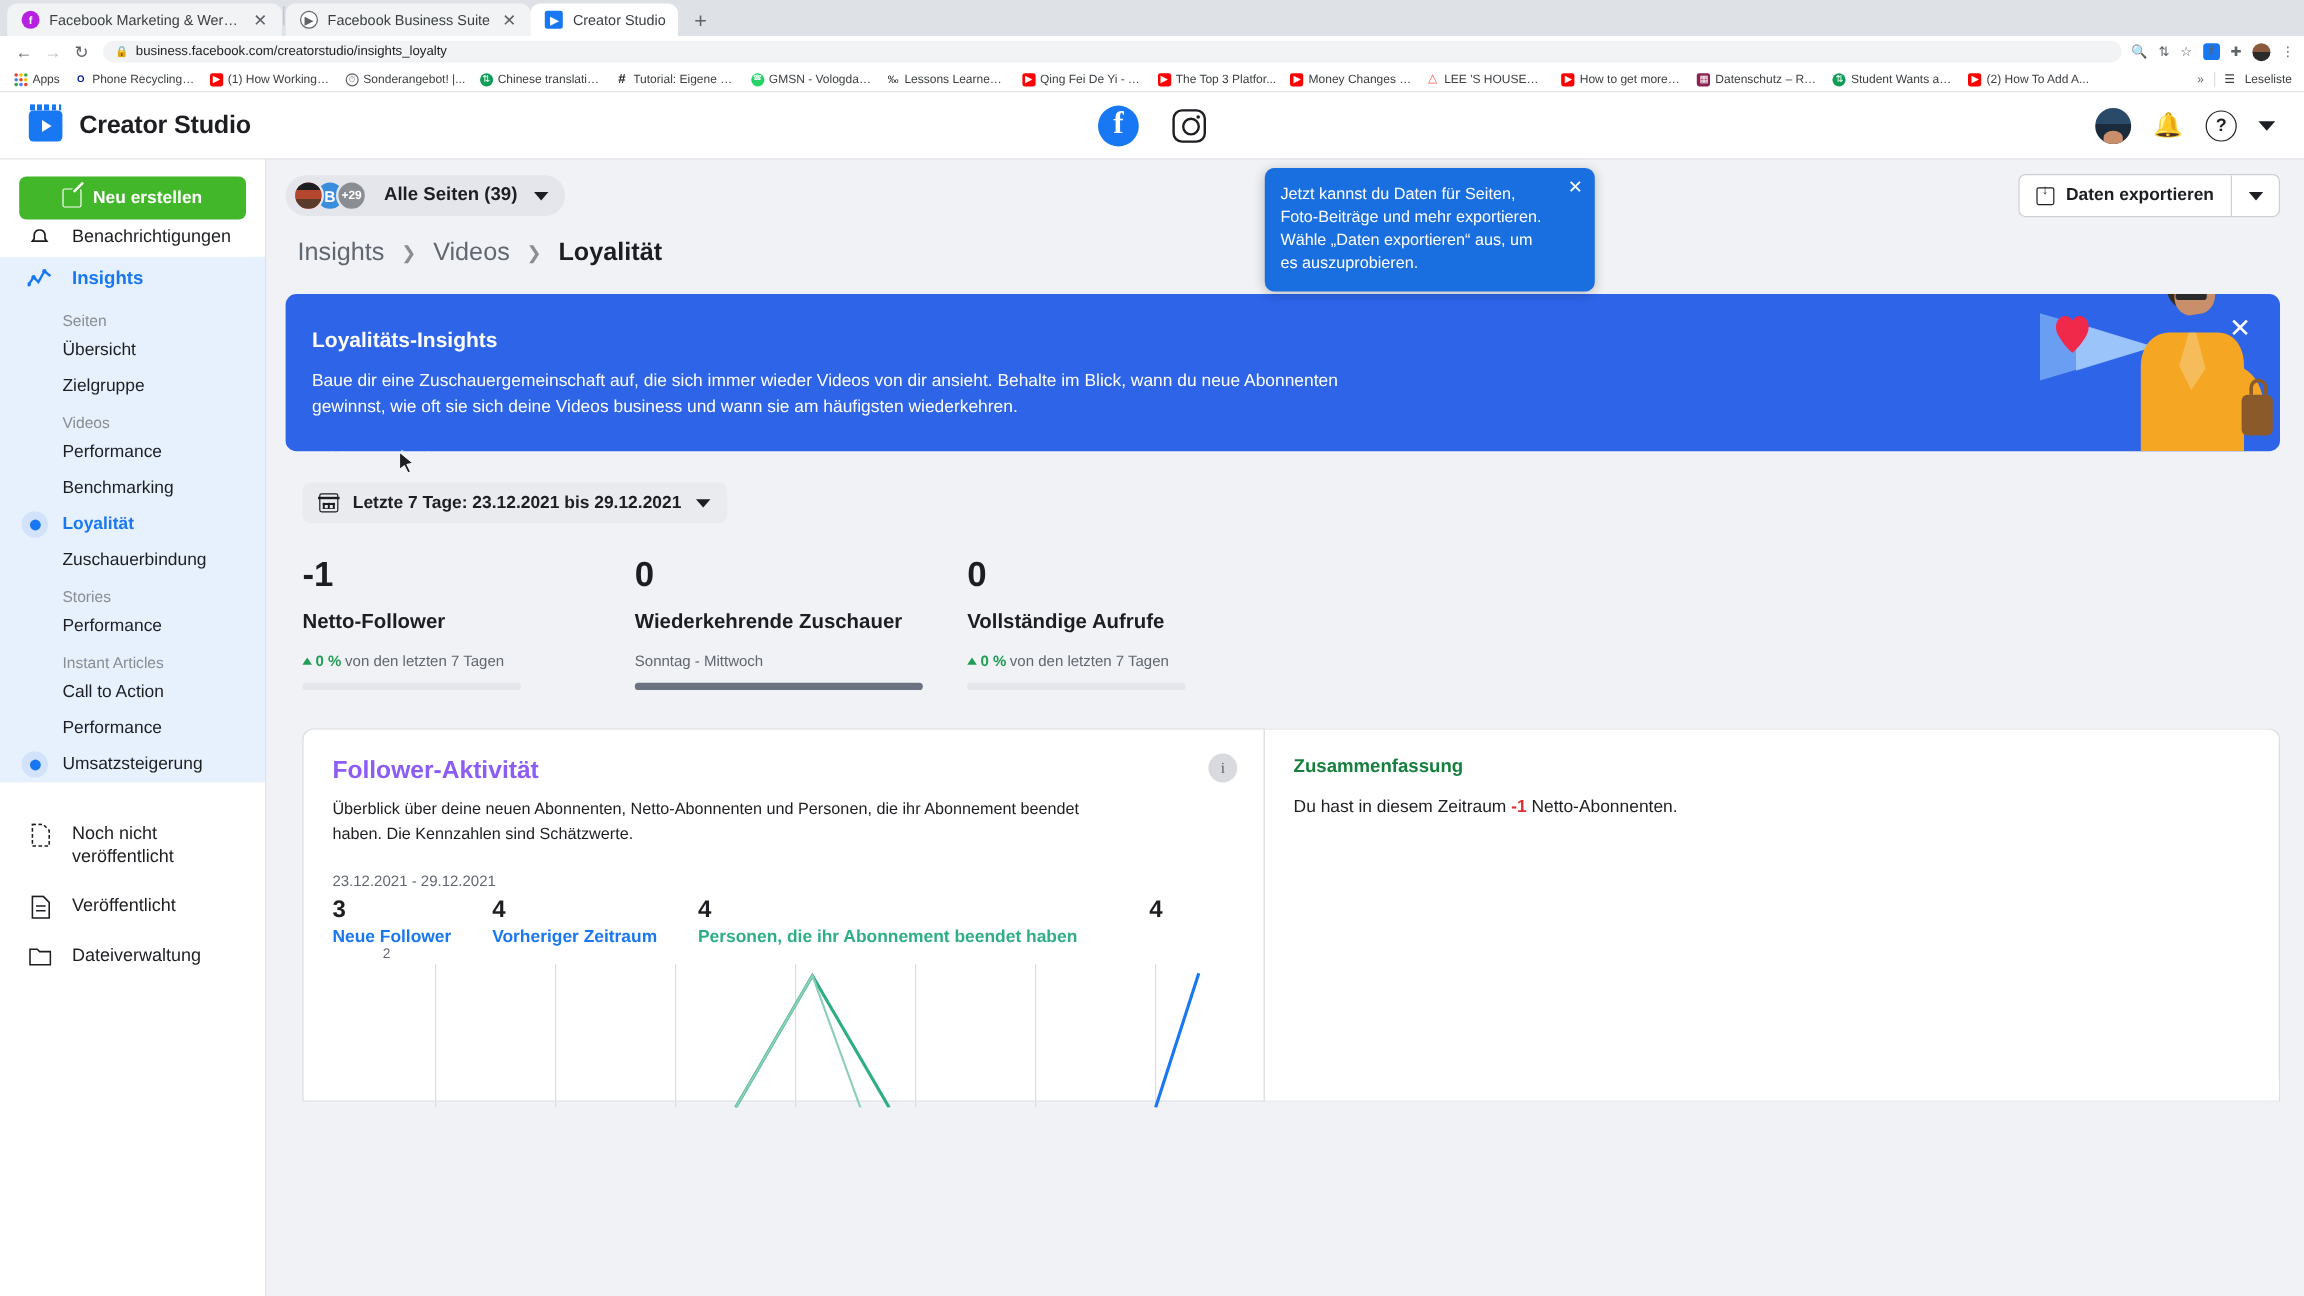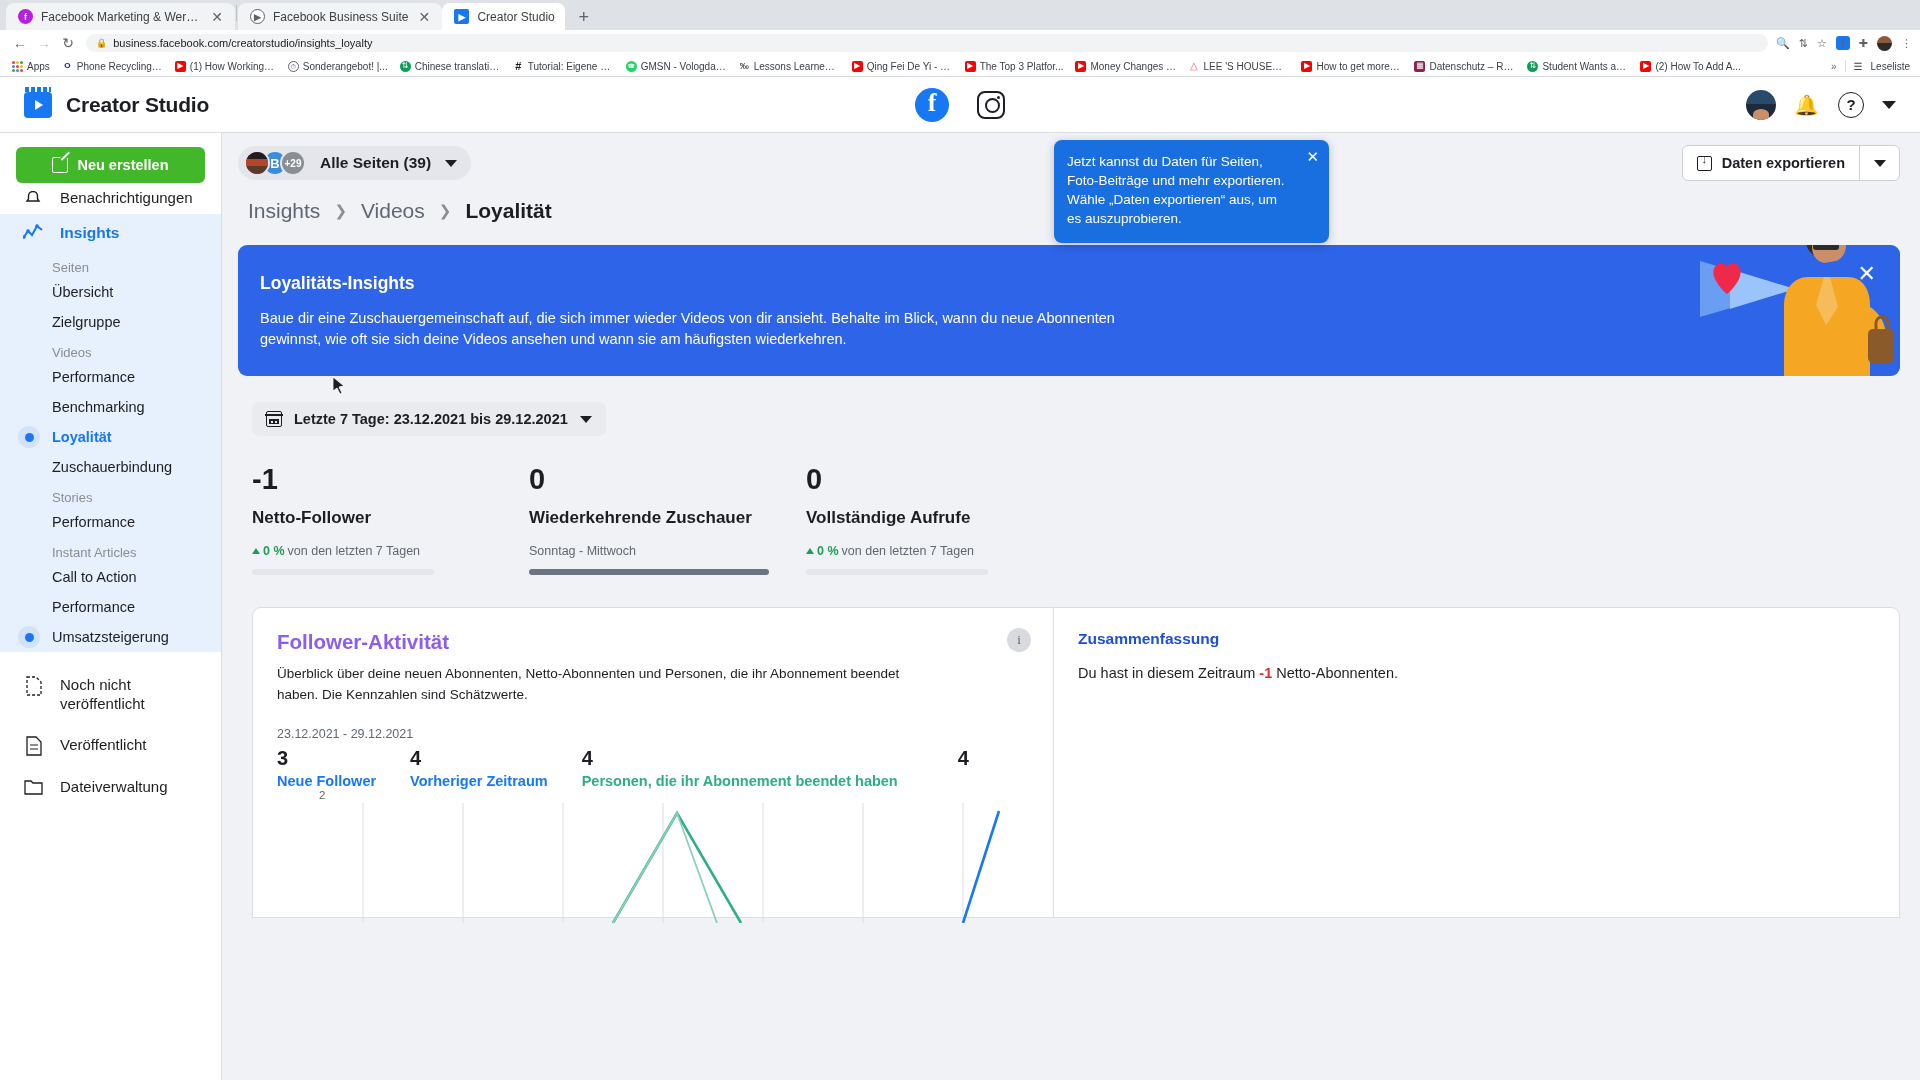--- a/index.html
+++ b/index.html
@@ -391,21 +391,21 @@
   .lg-val { font-size: 20px; font-weight: bold; color: #1c1e21; line-height: 1.1; }
   .lg-name { font-size: 14.5px; font-weight: bold; margin-top: 4px; }
   #plot { position: relative; height: 120px; margin-top: 8px; }
   #plot-ylabel { position: absolute; left: 42px; top: -8px; font-size: 11.5px; color: #606770; }
 
   #summary-card {
     flex: 1; background: #fff; border: 1px solid #dadde1;
     border-left: none; border-radius: 0 9px 0 0;
     padding: 22px 24px 0 24px; min-height: 270px;
   }
-  #summary-title { font-size: 15.5px; font-weight: bold; color: #1d4ed8; }
+  #summary-title { font-size: 15.5px; font-weight: bold; color: #15803d; }
   #summary-text { font-size: 14.5px; color: #1c1e21; line-height: 1.52; margin-top: 14px; }
   #summary-text b { color: #e02c2c; font-weight: bold; }
 </style>
 </head>
 <body>
 
 <div id="browser">
 
   <div id="tabstrip">
     <div class="tab inactive">
@@ -601,21 +601,21 @@
 
           <div class="sub-head">Instant Articles</div>
           <div class="sub-item">Call to Action</div>
           <div class="sub-item">Performance</div>
           <div class="sub-item">
             <span class="dot-marker"></span>
             <span>Umsatzsteigerung</span>
           </div>
         </div>
 
-        <div class="nav-lower" style="padding-top:24px">
+        <div class="nav-lower" style="padding-top:34px">
           <span class="nav-ico">
             <svg width="17" height="20" viewBox="0 0 17 20">
                 <path d="M2 1h9l5 5v13H2z" fill="none" stroke="#1c1e21" stroke-width="1.3" stroke-dasharray="3 2"></path>
               </svg>
           </span>
           <span>Noch nicht veröffentlicht</span>
         </div>
         <div class="nav-lower">
           <span class="nav-ico">
             <svg width="17" height="20" viewBox="0 0 17 20">
@@ -672,21 +672,21 @@
           <span class="bc">Insights</span>
           <span class="bc-sep">❯</span>
           <span class="bc">Videos</span>
           <span class="bc-sep">❯</span>
           <span class="bc current">Loyalität</span>
         </div>
 
         <div id="promo">
           <div id="promo-inner">
             <div id="promo-title">Loyalitäts-Insights</div>
-            <div id="promo-desc">Baue dir eine Zuschauergemeinschaft auf, die sich immer wieder Videos von dir ansieht. Behalte im Blick, wann du neue Abonnenten gewinnst, wie oft sie sich deine Videos ansehen und wann sie am häufigsten wiederkehren.</div>
+            <div id="promo-desc">Baue dir eine Zuschauergemeinschaft auf, die sich immer wieder Videos von dir ansieht. Behalte im Blick, wann du neue Abonnenten gewinnst, wie oft sie sich deine Videos business und wann sie am häufigsten wiederkehren.</div>
             <div id="promo-cta">Verstanden!</div>
           </div>
           <span id="promo-close">✕</span>
           <svg id="promo-art" viewBox="0 0 320 175">
             <path d="M120 60 L215 88 L120 116 Z" fill="#7fb2f7" opacity="0.75"></path>
             <path d="M150 68 L215 88 L150 108 Z" fill="#a8cdfb" opacity="0.8"></path>
             <path d="M126 80c-4-8 4-14 8-8 4-6 12 0 8 8-3 6-8 10-8 10s-5-4-8-10z" fill="#f02849" transform="translate(6,0) scale(1.5) translate(-40,-28)"></path>
             <ellipse cx="246" cy="40" rx="20" ry="18" fill="#3a2b1f"></ellipse>
             <path d="M232 46c0-12 8-20 18-20s16 8 16 18c0 8-4 14-10 16l-12 2c-8-2-12-8-12-16z" fill="#c98f6a"></path>
             <path d="M228 44c2-14 12-22 24-22 10 0 18 6 20 14-6-4-14-4-22 0-8 4-14 8-22 8z" fill="#3a2b1f"></path>

